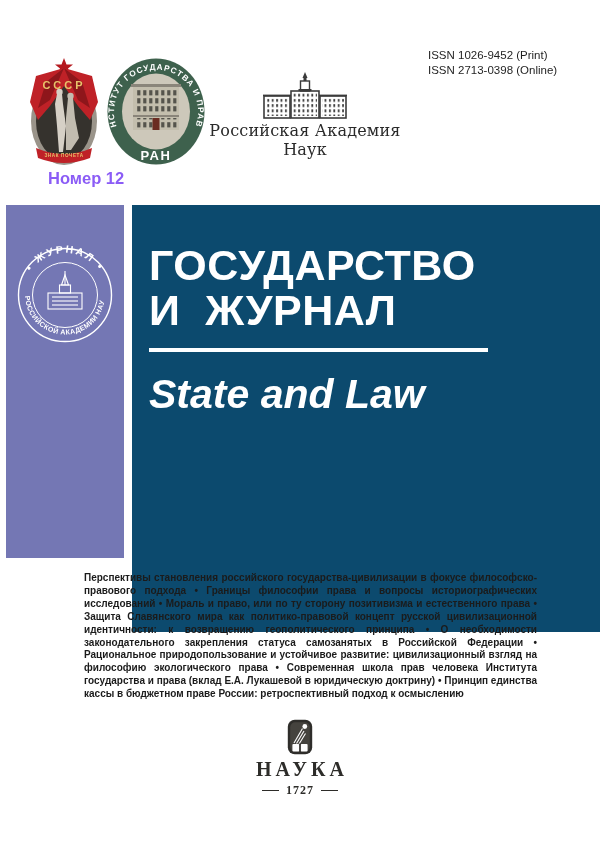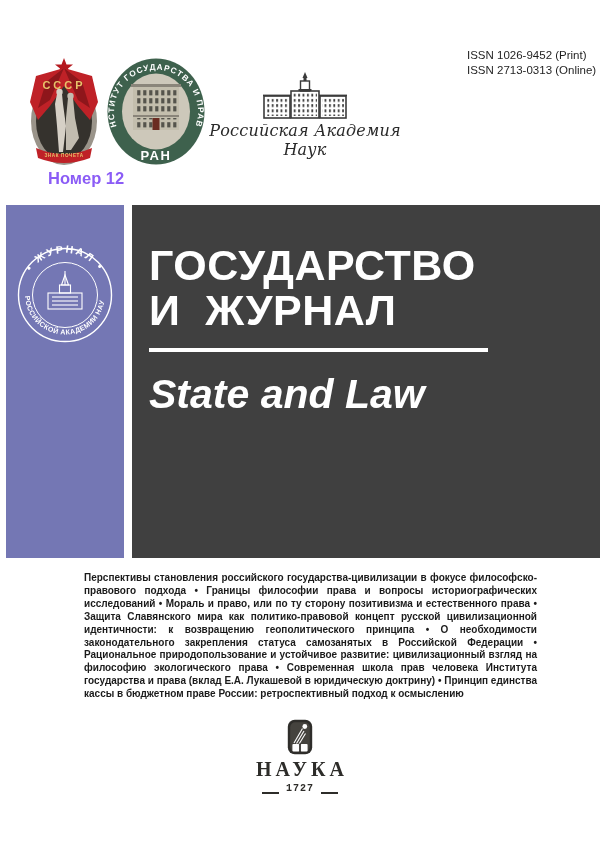--- a/index.html
+++ b/index.html
@@ -4,47 +4,47 @@
 <style>
   html,body{margin:0;padding:0;background:#e8e8e8;}
   .page{position:relative;width:600px;height:864px;background:#ffffff;overflow:hidden;
         font-family:"Liberation Sans",sans-serif;margin:0 auto;}
 
   
   .order-badge{position:absolute;left:24px;top:56px;width:80px;height:113px;}
   .inst-emblem{position:absolute;left:106px;top:57px;width:100px;height:109px;}
   .ras-logo{position:absolute;left:205px;top:72px;width:200px;text-align:center;}
   .ras-building{display:block;margin:0 auto;}
-  .ras-script{font-family:"DejaVu Serif","Liberation Serif",serif;font-style:italic;
+  .ras-script{font-family:"DejaVu Serif","Liberation Serif",serif;
               font-size:16px;color:#2a2a2a;margin-top:1px;letter-spacing:0.2px;}
-  .issn{position:absolute;left:428px;top:48px;font-size:11.5px;line-height:15px;color:#1f1f1f;margin-left:39px;}
+  .issn{position:absolute;left:428px;top:48px;font-size:11.5px;line-height:15px;color:#1f1f1f;}
   .issue-number{position:absolute;left:48px;top:169px;font-size:16.5px;font-weight:bold;color:#8b5cf6;}
   .issue-date{position:absolute;right:71px;top:169px;font-size:16.5px;font-weight:bold;color:#161616;}
 
   
   .panel-strip{position:absolute;left:6px;top:205px;width:118px;height:353px;background:#7477b4;}
-  .panel-main {position:absolute;left:132px;top:205px;width:468px;height:353px;background:#404040;
+  .panel-main {position:absolute;left:132px;top:205px;width:468px;height:427px;background:#0c4a6e;
                color:#ffffff;box-sizing:border-box;padding:38px 0 0 17px;}
   .seal{position:absolute;left:9px;top:40px;width:100px;height:100px;}
   .title{font-size:43px;line-height:45px;font-weight:bold;letter-spacing:0.5px;white-space:pre;}
   .rule{width:339px;height:4px;background:#ffffff;margin-top:15px;}
   .title-en{font-size:41px;line-height:44px;font-weight:bold;font-style:italic;margin-top:20px;}
   .subtitle{font-size:21px;line-height:22px;font-weight:bold;font-style:italic;margin-top:8px;}
 
   
   .topics{position:absolute;left:68px;top:572px;width:453px;font-size:10px;line-height:12.9px;
           font-weight:bold;color:#1b1b1b;text-align:justify;margin-left:16px;}
 
   
   .publisher{position:absolute;left:0;top:719px;width:600px;text-align:center;color:#2d2c29;}
   .pub-emblem{display:block;margin:0 auto;}
   .pub-name{font-family:"Liberation Serif",serif;font-weight:bold;font-size:20px;
             letter-spacing:4px;padding-left:4px;margin-top:3px;}
-  .pub-year{margin-top:2px;font-family:Liberation Mono, monospace;font-weight:bold;font-size:10px;
-            letter-spacing:1px;display:flex;align-items:flex-end;justify-content:center;}
+  .pub-year{margin-top:2px;font-family:Liberation Serif, serif;font-weight:bold;font-size:12px;
+            letter-spacing:1px;display:flex;align-items:center;justify-content:center;}
   .dash{display:inline-block;width:17px;height:1.6px;background:#2d2c29;margin:0 7px;}
 </style>
 </head>
 <body>
 
 <div class="page">
 
   <svg class="order-badge" viewBox="0 0 80 113" xmlns="http://www.w3.org/2000/svg">
 
     <ellipse cx="40" cy="65" rx="33" ry="44" fill="#9a948a"></ellipse>
@@ -112,21 +112,21 @@
       <rect x="58" y="24" width="26" height="22" fill="none" stroke="#3b3b3b" stroke-width="1.6"></rect>
       <rect x="60" y="26" width="22" height="18" fill="url(#raswin)"></rect>
       <rect x="1" y="22.6" width="28" height="1.6" fill="#3b3b3b"></rect>
       <rect x="57" y="22.6" width="28" height="1.6" fill="#3b3b3b"></rect>
     </svg>
     <div class="ras-script">Российская Академия Наук</div>
   </div>
 
   <div class="issn">
     <div>ISSN 1026-9452 (Print)</div>
-    <div>ISSN 2713-0313 (Online)</div>
+    <div>ISSN 2713-0398 (Online)</div>
   </div>
 
   <div class="issue-number">Номер 12</div>
 
   <div class="panel-strip">
     <svg class="seal" viewBox="0 0 100 100" xmlns="http://www.w3.org/2000/svg">
       <circle cx="50" cy="50" r="46.5" fill="none" stroke="#ffffff" stroke-width="1.4"></circle>
       <circle cx="50" cy="50" r="32.5" fill="none" stroke="#ffffff" stroke-width="1"></circle>
       <path id="sealTop" d="M 12,60.4 A 40,40 0 1 1 88,60.4" fill="none"></path>
       <path id="sealBottom" d="M 10.2,53.5 A 40,40 0 0 0 89.8,53.5" fill="none"></path>

